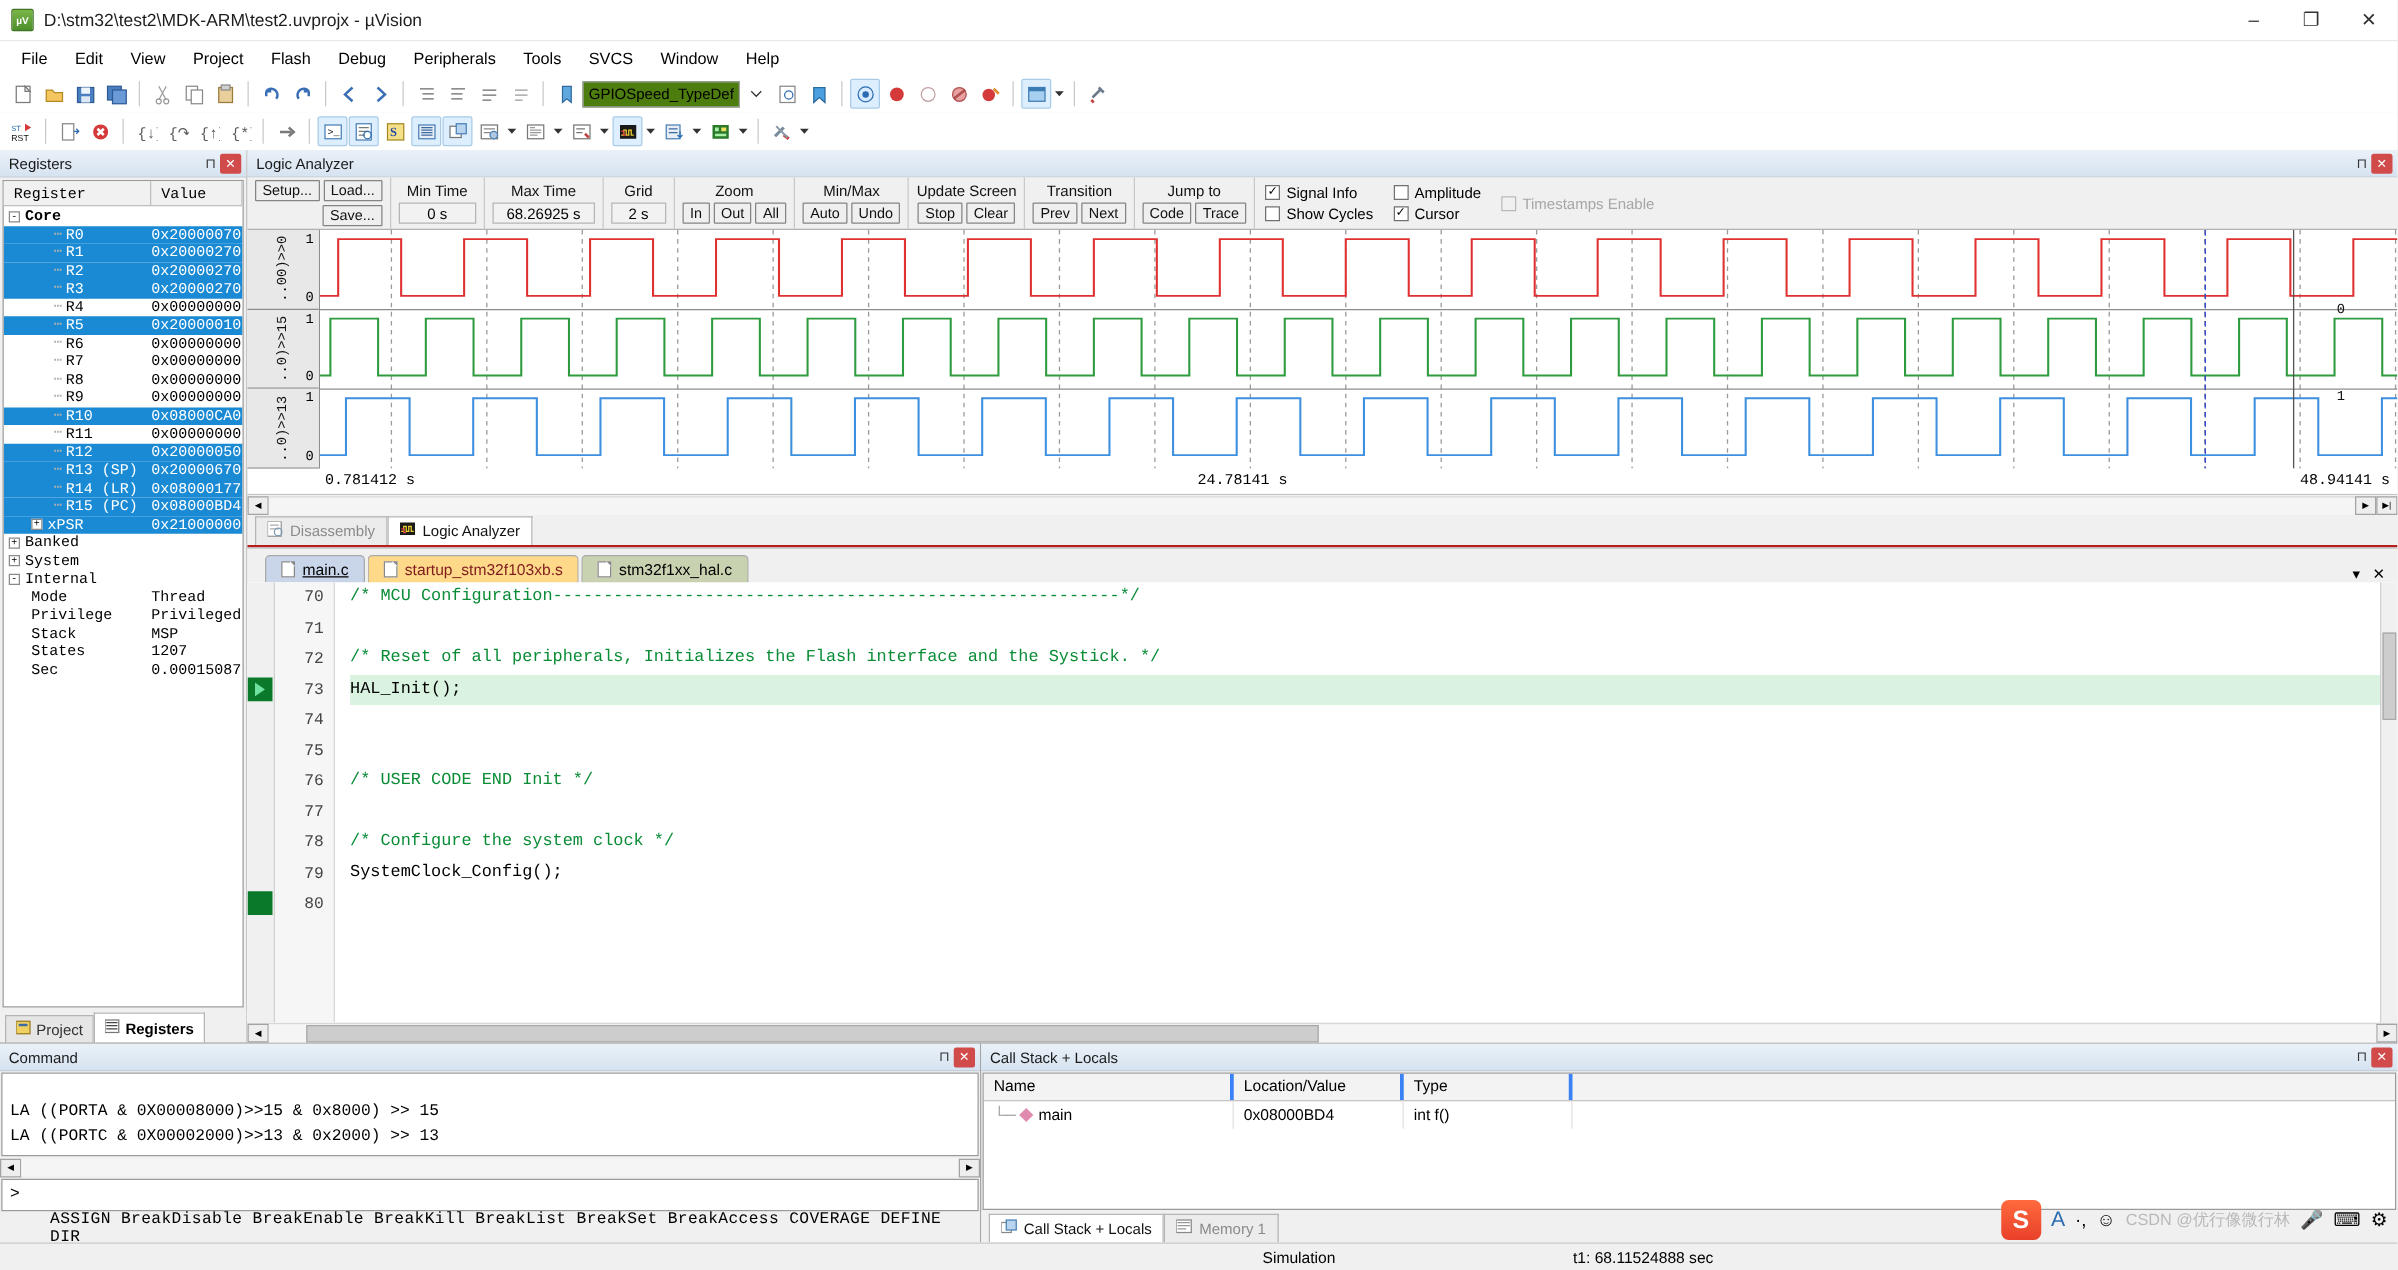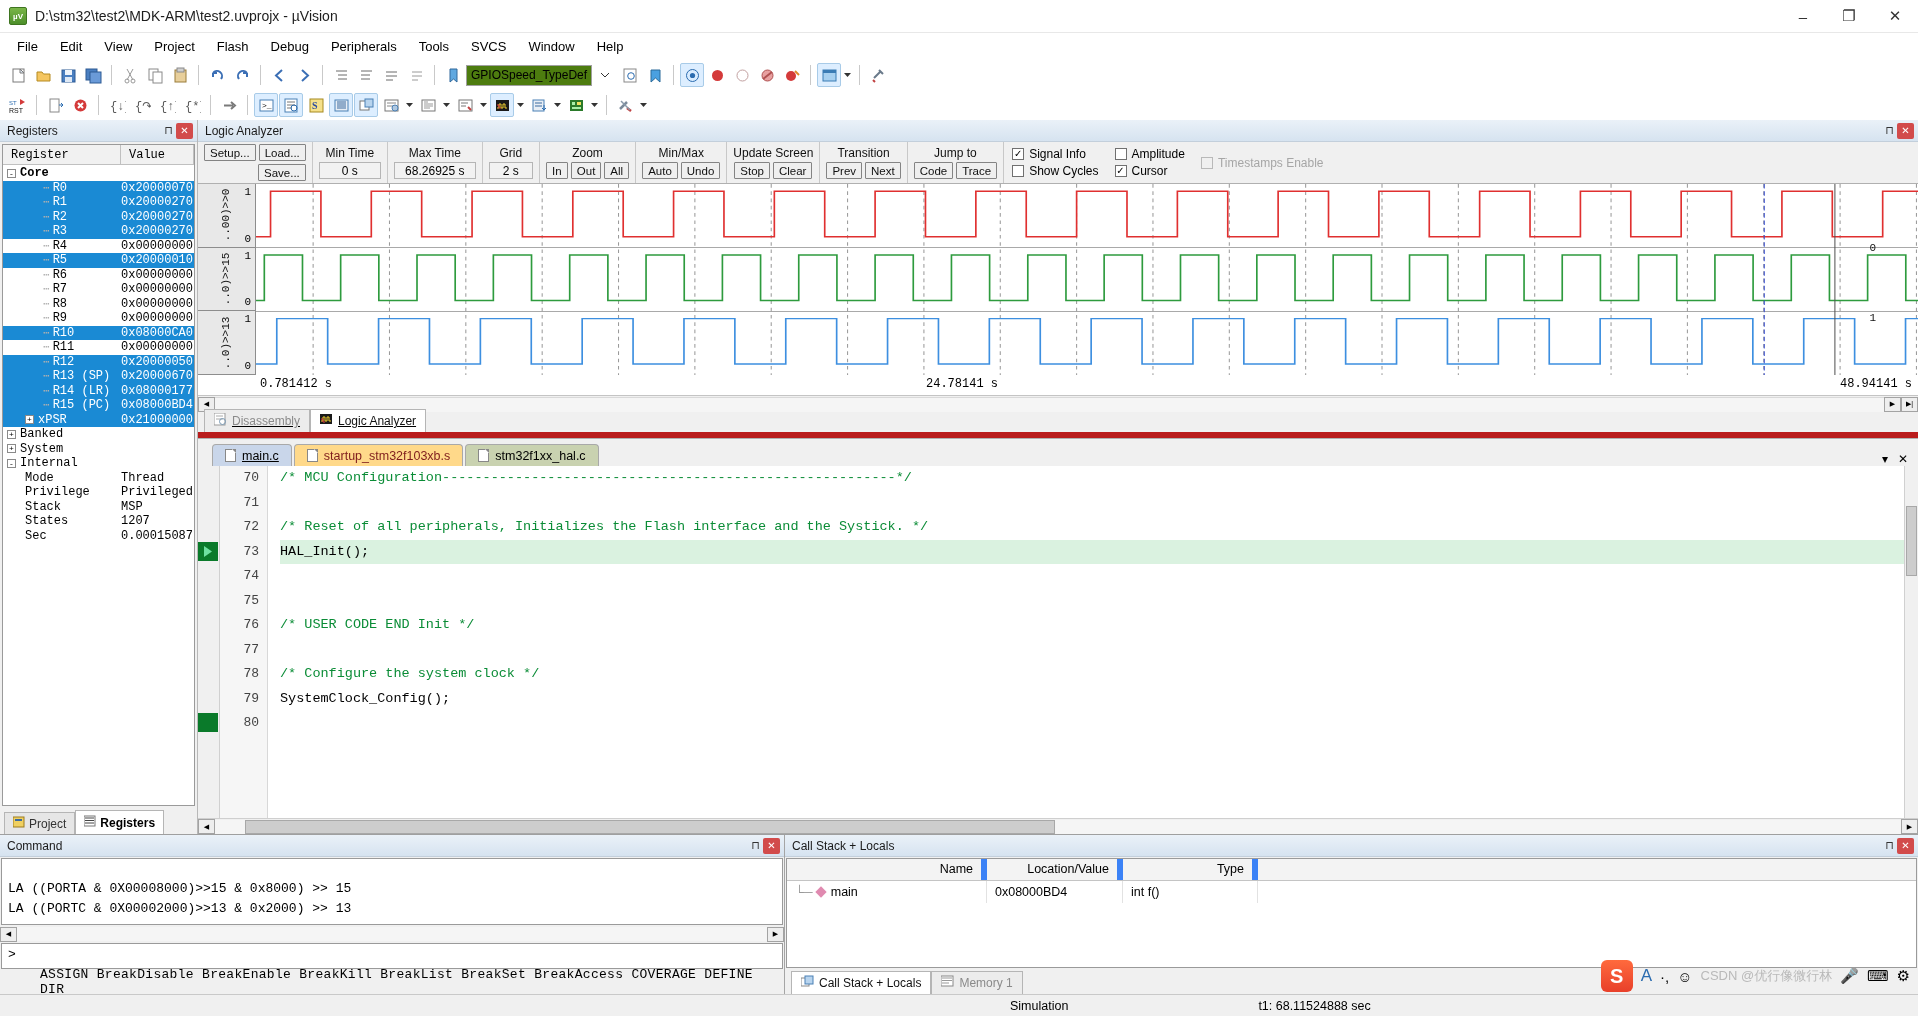--- a/index.html
+++ b/index.html
@@ -130,21 +130,21 @@
   .lacanvas{ flex:1 1 auto; position:relative; overflow:hidden; background:#fff;}
   .lafooter{ height:20px; flex:0 0 20px; position:relative; background:#fff; }
   .lafooter .t{ position:absolute; font-size:12px; font-family:"Liberation Mono", monospace; top:2px;}
   .lascroll{ height:17px; flex:0 0 17px; background:#f0f0f0; display:flex; align-items:center;
              border-top:1px solid #c4c4c4;}
   .sarrow{ width:17px;height:15px;border:1px solid #a3a3a3;background:#eee;display:flex;
            align-items:center;justify-content:center;font-size:7px;}
   .strack{ flex:1 1 auto; height:15px; background:#f5f5f5; border-top:1px solid #d9d9d9;}
 
   .docktabs{ height:26px; flex:0 0 26px; display:flex; align-items:flex-end; padding-left:6px;
-             background:#f0f0f0; border-bottom:6px solid #b91c1c;text-decoration:underline;}
+             background:#f0f0f0; border-bottom:2px solid #b91c1c;}
   .dtab{ height:23px;display:flex;align-items:center;gap:5px;padding:0 9px;font-size:12px;
          border:1px solid #b5b5b5;border-bottom:none;background:#ececec;color:#8a8a8a;}
   .dtab.active{ background:#fff; color:#111; }
 
   
   .editor{ flex:1 1 auto; display:flex; flex-direction:column; min-height:0; background:#fff;
            border-top:1px solid #b0b0b0;}
   .edtabs{ height:27px;flex:0 0 27px;display:flex;align-items:flex-end;background:#f0f0f0;
            padding-left:14px; position:relative;}
   .etab{ height:22px;display:flex;align-items:center;gap:6px;padding:0 12px;font-size:12.5px;
@@ -176,21 +176,21 @@
            font-family:"Liberation Mono", monospace; font-size:13px; padding:20px 6px;
            overflow:hidden; line-height:20px;}
   .cmdscroll{height:16px;flex:0 0 16px;background:#f0f0f0;display:flex;align-items:center;}
   .cmdinput{ height:26px;flex:0 0 26px;background:#fff;border:1px solid #9a9a9a;margin:1px;
              font-family:"Liberation Mono", monospace;font-size:13px;padding:3px 6px;}
   .cmdkeys{ height:24px;flex:0 0 24px;background:#f0f0f0;font-family:"Liberation Mono", monospace;
             font-size:13px; display:flex;align-items:center;padding-left:4px;letter-spacing:0.3px;margin-left:36px;}
   .callpanel{ flex:1 1 auto; display:flex; flex-direction:column; min-width:0;}
   .calltable{ flex:1 1 auto; background:#fff;border:1px solid #9a9a9a;margin:1px;overflow:hidden;}
   .cthead{ display:flex;height:22px;background:#f3f3f3;border-bottom:1px solid #c4c4c4;font-size:12.5px;}
-  .cthead div{ border-right:6px solid #3b82f6;padding:3px 8px;text-align:right;}
+  .cthead div{ border-right:3px solid #3b82f6;padding:3px 8px;}
   .ctc1{width:200px;flex:0 0 200px;} .ctc2{width:136px;flex:0 0 136px;} .ctc3{width:135px;flex:0 0 135px;}
   .ctrow{ display:flex;height:22px;font-size:12.5px;align-items:center;}
   .ctrow div{ border-right:1px solid #e2e2e2;padding:0 8px;height:22px;display:flex;align-items:center;}
   .diamond{ width:8px;height:8px;background:#e08ab0;transform:rotate(45deg);display:inline-block;
             margin-right:6px;}
   .calltabs{ height:25px;flex:0 0 25px;display:flex;align-items:flex-end;padding-left:6px;
              background:#f0f0f0;}
   .statusbar{ height:22px;flex:0 0 22px;background:#f0f0f0;display:flex;align-items:center;
               font-size:12.5px; border-top:1px solid #c9c9c9;}
   .tray{ position:absolute; right:0; bottom:22px; height:36px; display:flex; align-items:center;
@@ -915,21 +915,21 @@
                 <path d="M 0 198 L 20 198 L 20 148 L 69 148 L 69 198 L 69 198 L 118 198 L 118 198 L 118 148 L 167 148 L 167 198 L 167 198 L 216 198 L 216 198 L 216 148 L 265 148 L 265 198 L 265 198 L 314 198 L 314 198 L 314 148 L 363 148 L 363 198 L 363 198 L 412 198 L 412 198 L 412 148 L 461 148 L 461 198 L 461 198 L 510 198 L 510 198 L 510 148 L 559 148 L 559 198 L 559 198 L 608 198 L 608 198 L 608 148 L 657 148 L 657 198 L 657 198 L 706 198 L 706 198 L 706 148 L 755 148 L 755 198 L 755 198 L 804 198 L 804 198 L 804 148 L 853 148 L 853 198 L 853 198 L 902 198 L 902 198 L 902 148 L 951 148 L 951 198 L 951 198 L 1000 198 L 1000 198 L 1000 148 L 1049 148 L 1049 198 L 1049 198 L 1098 198 L 1098 198 L 1098 148 L 1147 148 L 1147 198 L 1147 198 L 1196 198 L 1196 198 L 1196 148 L 1245 148 L 1245 198 L 1245 198 L 1294 198 L 1294 198 L 1294 148 L 1343 148 L 1343 198 L 1343 198 L 1392 198 L 1392 198 L 1392 148 L 1441 148 L 1441 198 L 1441 198 L 1490 198 L 1490 198 L 1490 148 L 1539 148 L 1539 198 L 1539 198 L 1588 198 L 1588 198 L 1588 148 L 1637 148" stroke="#3d8fe0" stroke-width="1.6" fill="none"></path>
                 <line x1="1452" y1="0" x2="1452" y2="210" stroke="#3a4fd0" stroke-width="1" stroke-dasharray="5,3"></line>
                 <line x1="1520" y1="0" x2="1520" y2="210" stroke="#555" stroke-width="1"></line>
               </svg>
               <div style="position: absolute; right: 42px; top: 58px; font-size: 11px; font-family: &quot;Liberation Mono&quot;, monospace; color: rgb(17, 17, 17);">0</div>
               <div style="position: absolute; right: 42px; top: 128px; font-size: 11px; font-family: &quot;Liberation Mono&quot;, monospace; color: rgb(17, 17, 17);">1</div>
             </div>
         </div>
         <div class="lafooter">
           <div class="t" style="left:62px">0.781412 s</div>
-          <div class="t" style="left:728px">24.78141 s</div>
+          <div class="t" style="left:760px">24.78141 s</div>
           <div class="t" style="right:6px">48.94141 s</div>
         </div>
         <div class="lascroll">
           <div class="sarrow">◀</div>
           <div class="strack"></div>
           <div class="sarrow">▶</div>
           <div class="sarrow">▶|</div>
         </div>
 
         <div class="docktabs" id="docktabs">

